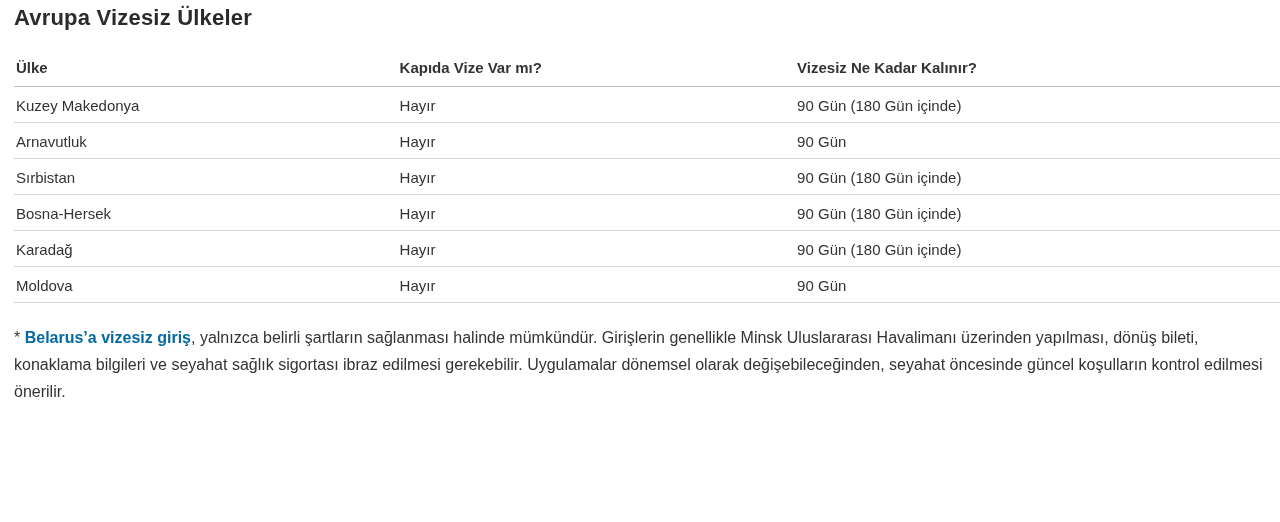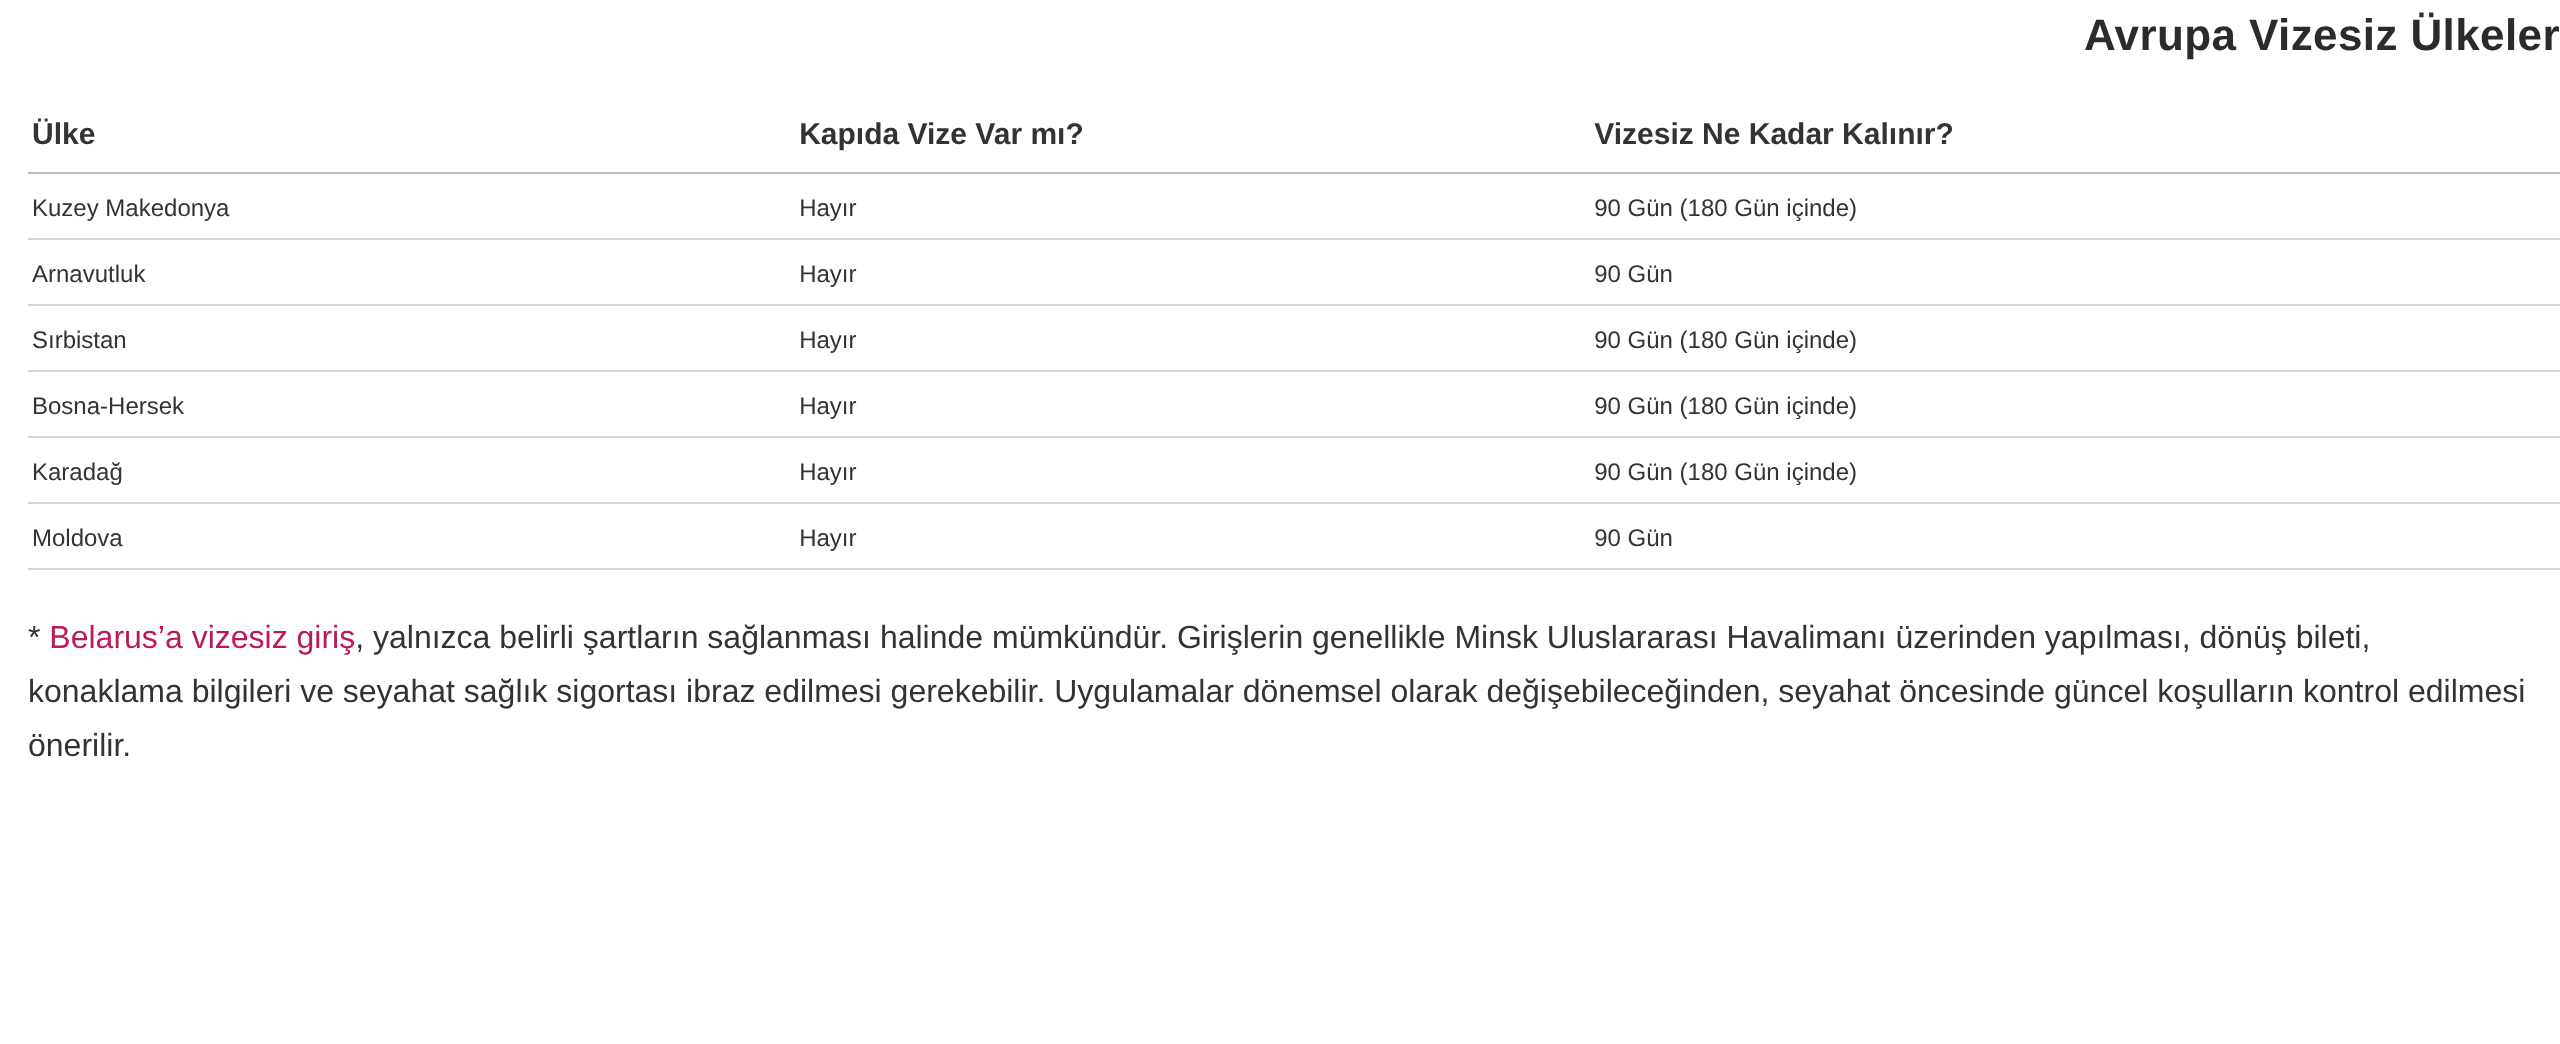--- a/index.html
+++ b/index.html
@@ -13,57 +13,57 @@
     min-height: 522px;
     padding-top: 5px;
     overflow: hidden;
   }
   .page-title {
     margin-left: 14px;
     font-size: 22px;
     font-weight: 700;
     color: #2b2b2b;
     letter-spacing: 0.2px;
-    text-align: right;
   }
   table.visa-table {
     margin-left: 14px;
     width: calc(100% - 14px);
     border-collapse: collapse;
     margin-top: 26px;
     table-layout: fixed;
   }
   table.visa-table th {
     text-align: left;
     font-size: 15px;
     font-weight: 700;
     color: #333333;
     padding: 2px 4px 10px 2px;
     border-bottom: 1px solid #bfbfbf;
   }
   table.visa-table th:nth-child(1) { width: 30.3%; margin-left: 20px; }
   table.visa-table th:nth-child(2) { width: 31.4%; }
   table.visa-table td {
-    font-size: 12px;
+    font-size: 15px;
     font-weight: 400;
     color: #333333;
     padding: 10px 4px 8px 2px;
     border-bottom: 1px solid #d4d4d4;
     white-space: nowrap;
     overflow: hidden;
   }
   .footnote {
     margin: 21px 14px 0 14px;
     font-size: 16px;
     line-height: 27px;
     color: #333333;
   }
   .footnote a {
-    color: #be185d;
+    color: #0369a1;
     text-decoration: none;
+    font-weight: bold;
   }
 </style>
 </head>
 <body>
 
 <div class="page">
 
   <h1 class="page-title">Avrupa Vizesiz Ülkeler</h1>
 
   <table class="visa-table">

